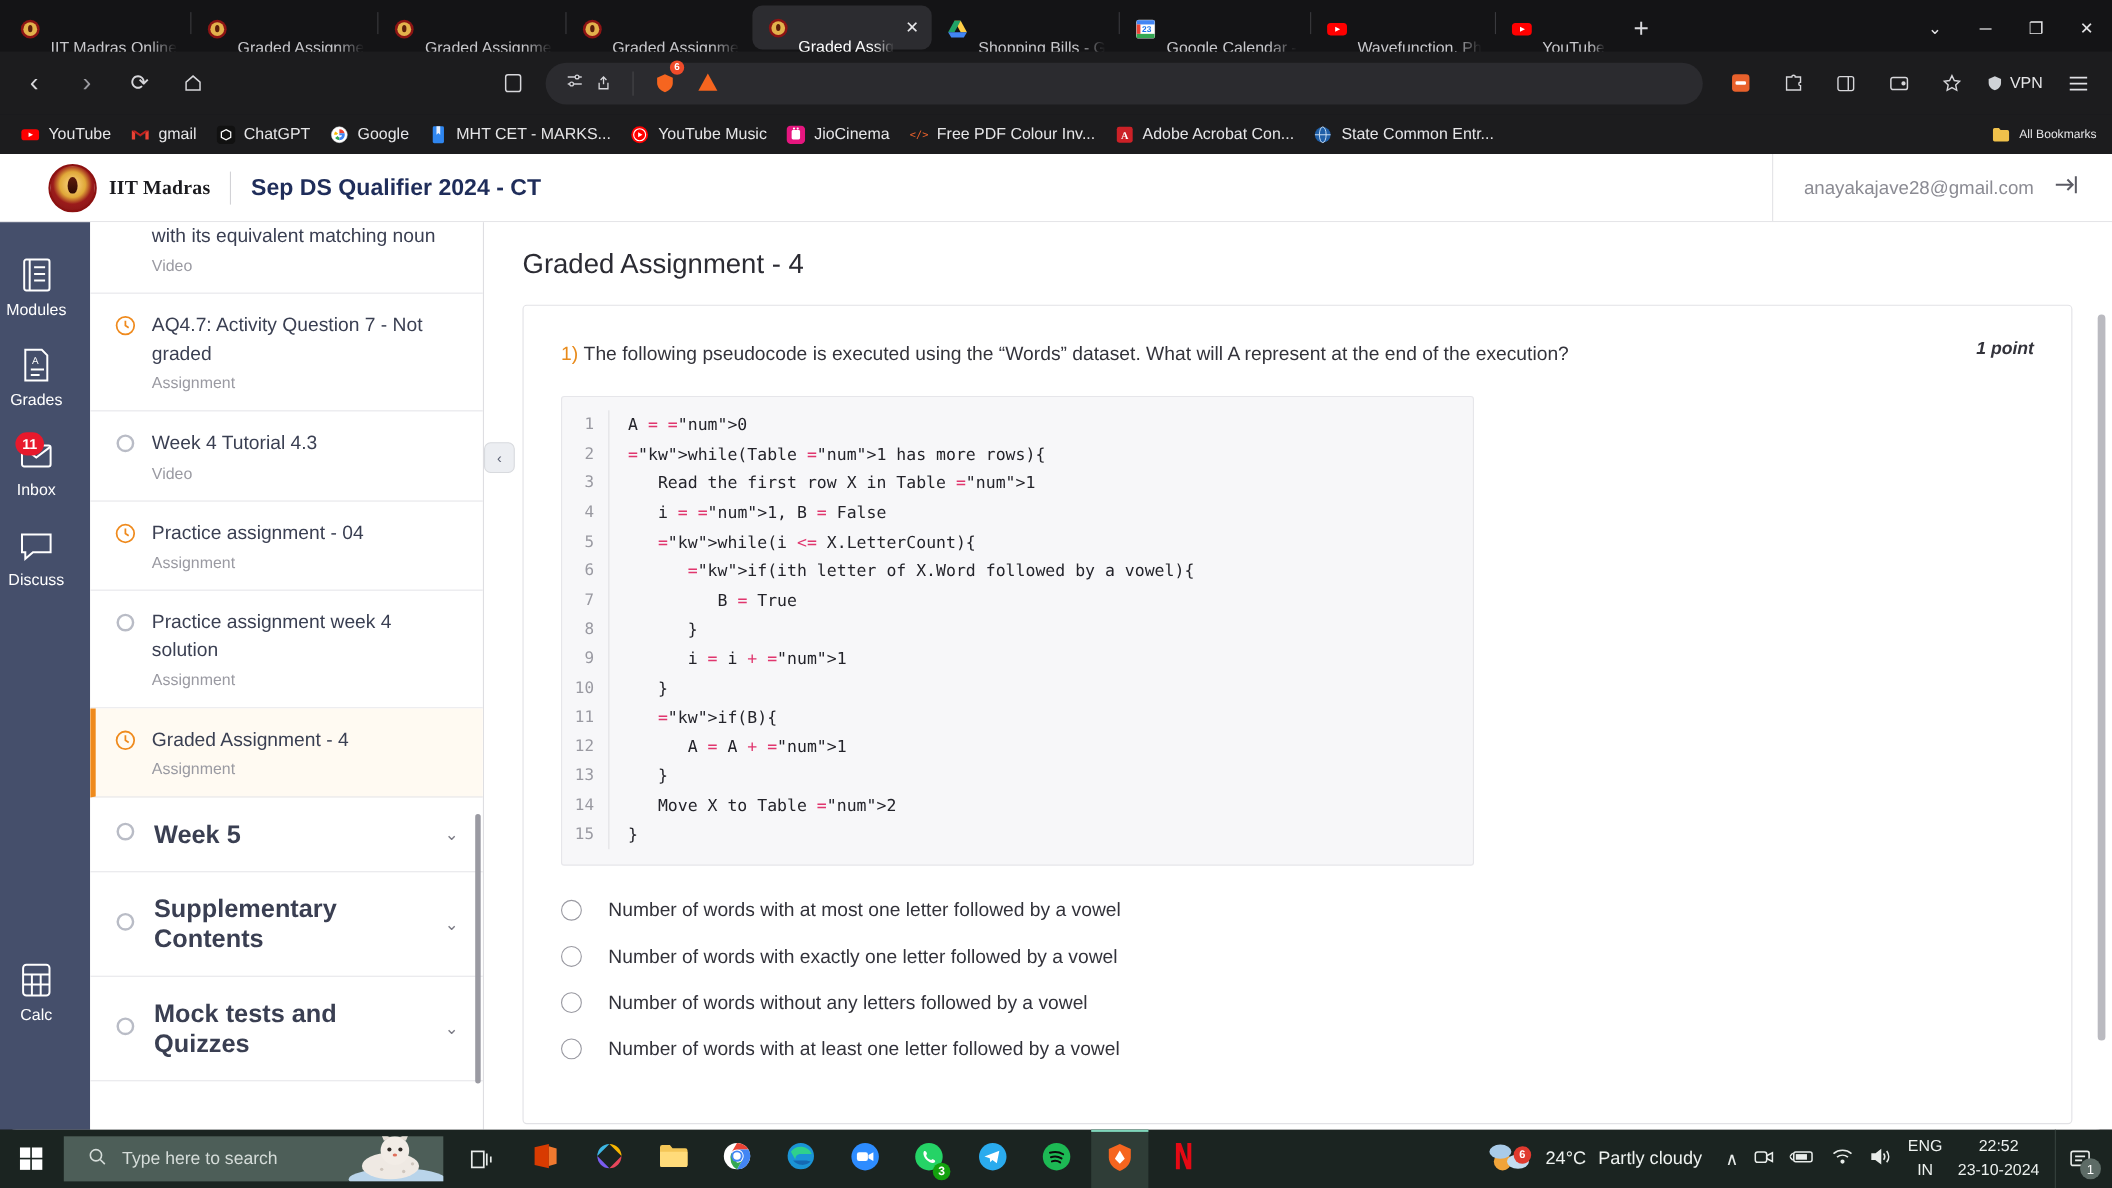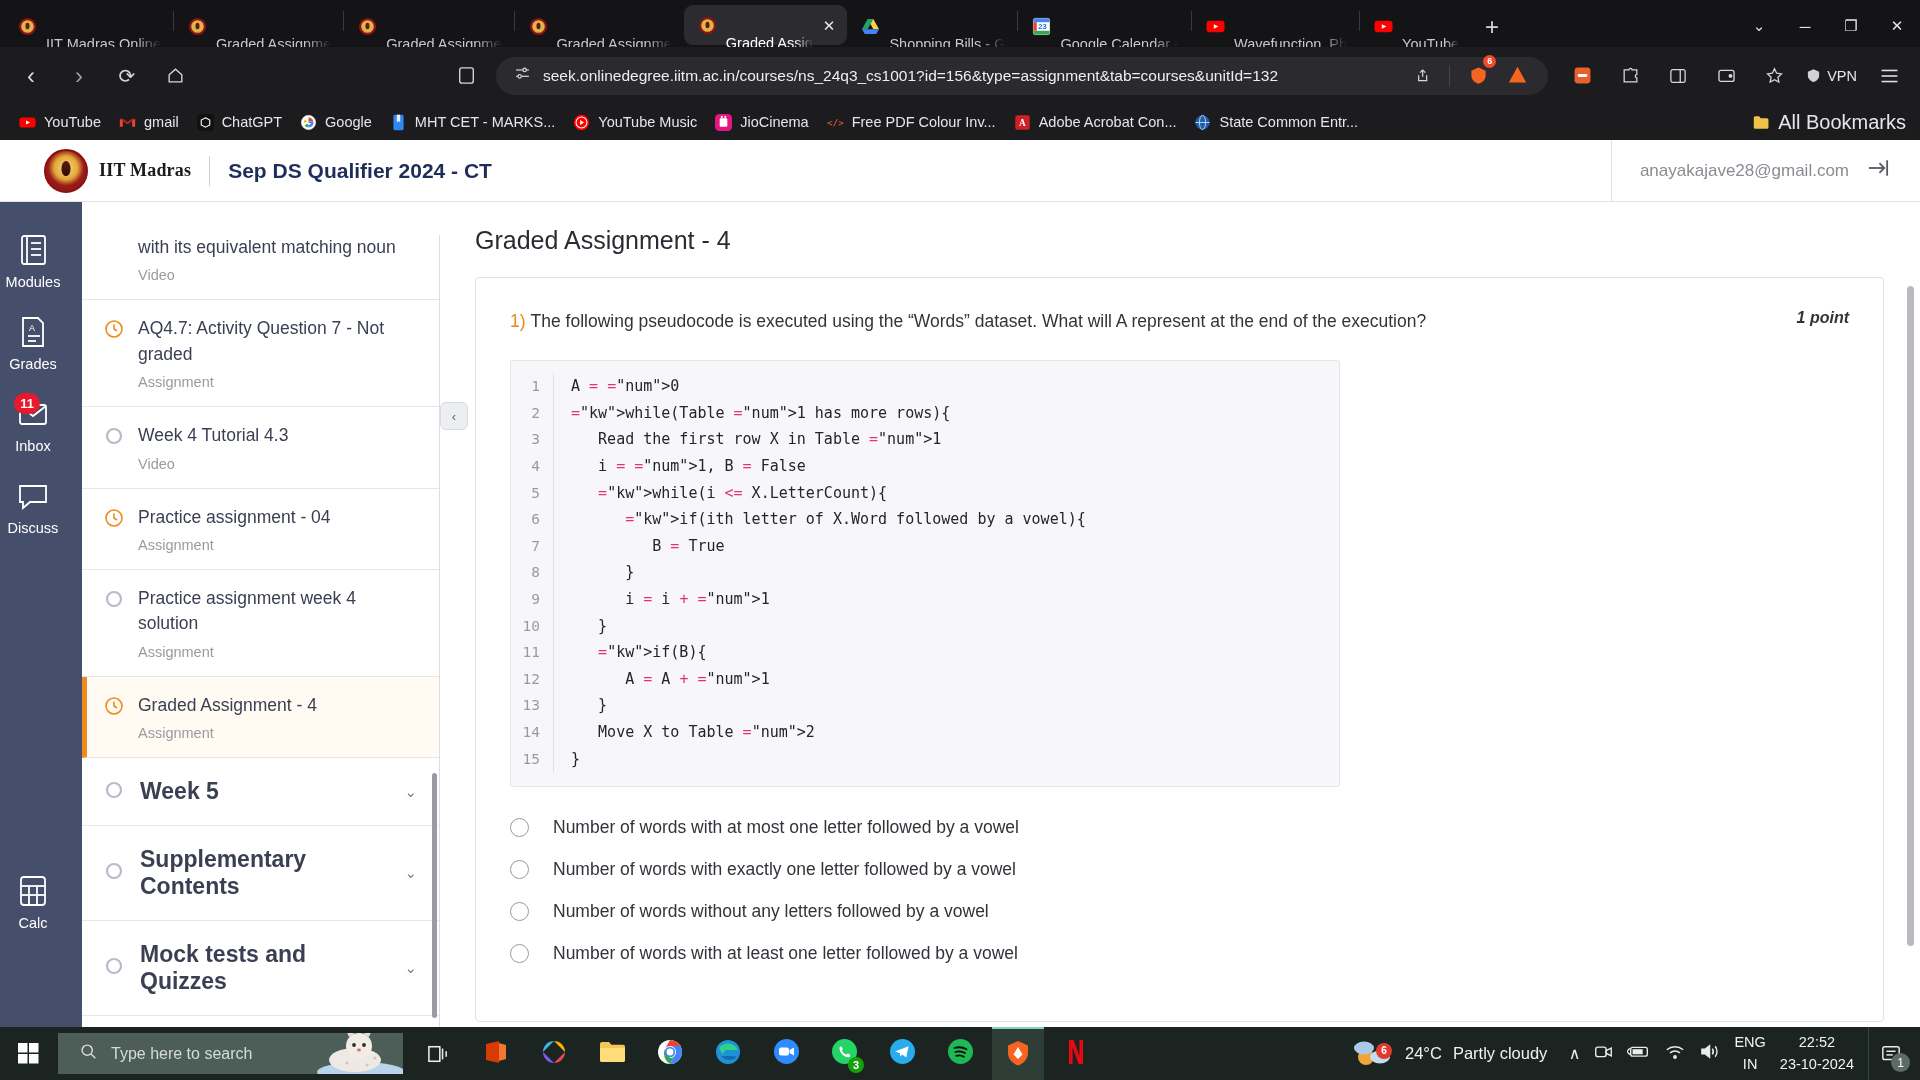--- a/index.html
+++ b/index.html
@@ -57,21 +57,21 @@
                background:#f04b2a; color:#fff; font-size:9px; display:flex; align-items:center;
                justify-content:center; padding:0 3px; font-weight:bold;}
 
   
   .bookmarks { position:absolute; left:0; top:104px; width:1920px; height:36px; background:#1c1c1e;
                display:flex; align-items:center; padding-left:10px; }
   .bm { display:flex; align-items:center; color:#e6e6e8; font-size:14.5px; padding:3px 9px;
         border-radius:5px; white-space:nowrap; }
   .bm .bmico { width:17px; height:17px; margin-right:8px; flex:0 0 auto; }
   .bm-right { margin-left:auto; margin-right:14px; display:flex; align-items:center; gap:8px;
-              color:#e6e6e8; font-size:20px;}
+              color:#e6e6e8; font-size:11px;}
 
   
   #page { position:absolute; left:0; top:140px; width:1920px; height:887px; background:#ffffff;border-radius:15px; }
 
   
   .apphdr { position:absolute; left:0; top:0; width:1920px; height:62px; background:#fff;
             border-bottom:1px solid #e3e3e6; display:flex; align-items:center; }
   .iitm-logo { width:44px; height:44px; border-radius:50%; margin-left:44px;
                background:radial-gradient(circle at 50% 42%, #ffd98a 0%, #e0a838 38%, #9b1b1b 58%, #7d1414 100%);
                border:2px solid #8c1111; position:relative; }
@@ -93,21 +93,21 @@
   .rail-item { width:82px; padding:13px 16px 12px 0; display:flex; flex-direction:column;
                align-items:center; color:#ffffff; font-size:14.5px; position:relative; }
   .rail-item .ri-ico { width:34px; height:34px; margin-bottom:7px; position:relative; }
   .rail-badge { position:absolute; top:-4px; right:10px; background:#e8192c; color:#fff;
                 border-radius:11px; min-width:26px; height:21px; font-size:13px; font-weight:bold;
                 display:flex; align-items:center; justify-content:center; padding:0 5px; }
   .rail-calc { position:absolute; bottom:84px; }
 
   
   .modpanel { position:absolute; left:82px; top:62px; width:358px; height:825px; background:#fff;
-              border-right:1px solid #dedee2; overflow:hidden;margin-top:33px; }
+              border-right:1px solid #dedee2; overflow:hidden; }
   .mod-item { padding:16px 18px 16px 22px; border-bottom:1px solid #e6e6ea; position:relative;
               display:flex; gap:14px; }
   .mod-item.partial { padding-top:0; }
   .mod-item.active { background:#fffaf2; border-left:5px solid #ef8a1d; padding-left:17px; }
   .mi-status { flex:0 0 auto; width:20px; height:20px; margin-top:3px; }
   .mi-body { flex:1 1 auto; }
   .mi-title { font-size:17.5px; color:#3a3f52; line-height:1.45; }
   .mi-sub { font-size:14.5px; color:#9a9aa2; margin-top:7px; }
   .week-row { padding:20px 22px 20px 22px; border-bottom:1px solid #e6e6ea;
               display:flex; align-items:center; gap:16px; }
@@ -296,21 +296,20 @@
 
     <div class="omnibox">
       <span>
         <svg width="17" height="17" viewBox="0 0 24 24" fill="none" stroke="#cfcfd4" stroke-width="1.8">
           <line x1="3" y1="7" x2="21" y2="7"></line>
             <circle cx="15" cy="7" r="2.4" fill="#1c1c1e"></circle>
           <line x1="3" y1="16" x2="21" y2="16"></line>
             <circle cx="8" cy="16" r="2.4" fill="#1c1c1e"></circle>
           </svg>
       </span>
-      <span class="omni-url">seek.onlinedegree.iitm.ac.in/courses/ns_24q3_cs1001?id=156&amp;type=assignment&amp;tab=courses&amp;unitId=132</span>
       <span class="omni-right">
         <span class="navicon" style="width:26px;margin:0 4px;">
           <svg width="16" height="16" viewBox="0 0 24 24" fill="none" stroke="#d7d7db" stroke-width="1.8">
             <path d="M7 11 V19 H19 V11"></path>
               <path d="M13 13 V4"></path>
               <path d="M9 7 L13 3 L17 7"></path>
             </svg>
         </span>
         <span class="vsep"></span>
         <span class="navicon" style="width:26px;margin:0 5px;position:relative;">

